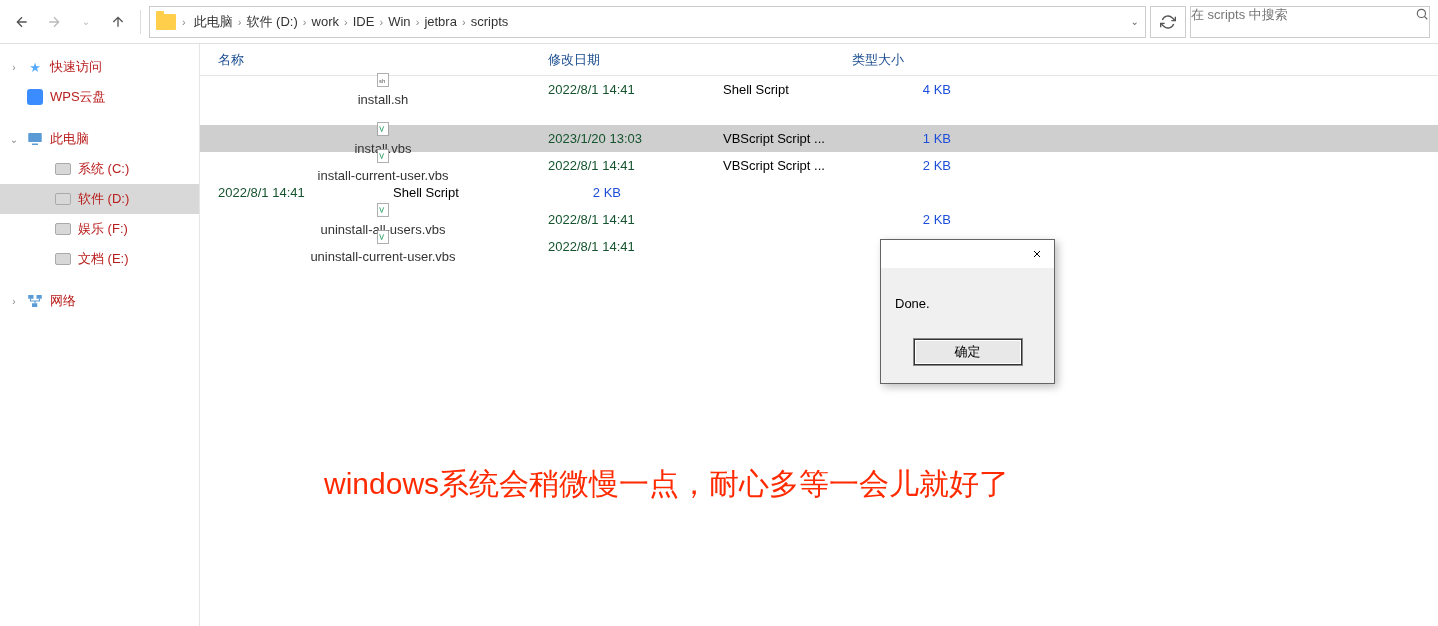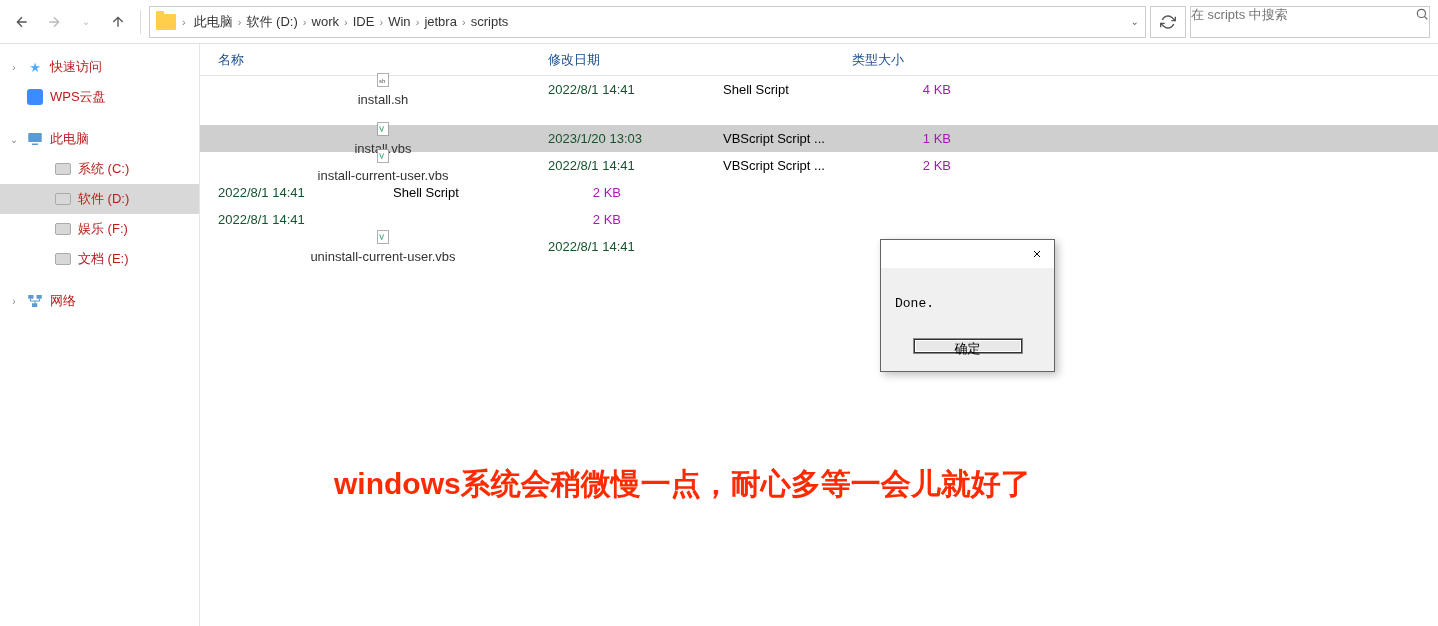--- a/index.html
+++ b/index.html
@@ -35,31 +35,31 @@
 .col-name { width: 330px; }
 .col-date { width: 175px; }
 .col-type { width: 155px; text-align: right; }
 .col-size { width: 85px; text-align: left; }
 
 .file-row { display: flex; height: 27px; align-items: center; padding-left: 18px; cursor: pointer; }
 .file-row.selected { background: #cfcfcf; margin-top: 22px; }
 .cell-name { width: 330px; display: flex; align-items: center; gap: 4px; flex-direction: column; }
 .cell-date { width: 175px; color: #14532d; }
 .cell-type { width: 155px; color: #000000; }
-.cell-size { width: 85px; color: #a21caf; text-align: right; padding-right: 12px; }
+.cell-size { width: 85px; color: #1d4ed8; text-align: right; padding-right: 12px; }
 .file-ico { width: 16px; height: 16px; display: flex; align-items: center; justify-content: center; font-size: 11px; }
 
-.annotation { position: absolute; left: 134px; top: 420px; font-size: 30px; color: #ff2a00; font-weight: bold; }
+.annotation { position: absolute; left: 124px; top: 420px; font-size: 30px; color: #ff2a00; }
 
 .dialog { position: absolute; left: 680px; top: 195px; width: 175px; background: #f0f0f0; border: 1px solid #646464; box-shadow: 3px 3px 8px rgba(0,0,0,0.25); }
 .dialog-titlebar { height: 28px; display: flex; align-items: center; justify-content: flex-end; padding-right: 6px; background: #fff; }
 .close-x { width: 22px; height: 22px; display: flex; align-items: center; justify-content: center; cursor: pointer; font-size: 14px; }
-.dialog-body { padding: 28px 14px 16px 14px; font-size: 13px; color: #000; font-family: Liberation Mono, monospace; }
+.dialog-body { padding: 28px 14px 16px 14px; font-size: 13px; color: #000; }
 .dialog-footer { display: flex; justify-content: center; padding: 12px 0 18px 0; }
-.ok-btn { width: 108px; height: 14px; border: 1px solid #333; background: #e8e8e8; box-shadow: inset 0 0 0 1px #fff, 0 0 0 1px #888; cursor: pointer; font-size: 13px; }
+.ok-btn { width: 108px; height: 26px; border: 1px solid #333; background: #e8e8e8; box-shadow: inset 0 0 0 1px #fff, 0 0 0 1px #888; cursor: pointer; font-size: 13px; }
 
 .ico-star { color: #55aaff; }
 .ico-wps { width: 16px; height: 16px; background: #3b8cff; border-radius: 3px; }
 .ico-drive { width: 16px; height: 12px; background: #d8d8d8; border: 1px solid #aaa; border-radius: 2px; }
 </style>
 </head>
 <body>
 
 <div class="toolbar">
   <div class="nav-btn">
@@ -224,20 +224,29 @@
           <div class="cell-date">2022/8/1 14:41</div>
           <div class="cell-type">VBScript Script ...</div>
           <div class="cell-size">2 KB</div>
         </div>
         <div class="file-row">
           <div class="cell-date">2022/8/1 14:41</div>
           <div class="cell-type">Shell Script</div>
           <div class="cell-size">2 KB</div>
         </div>
         <div class="file-row">
+          <div class="cell-name">
+            <span class="file-ico">
+              <svg width="16" height="16" viewBox="0 0 24 24">
+                <rect x="4" y="2" width="16" height="20" fill="#fff" stroke="#888"></rect>
+                <path d="M7 8l3 8 3-8" stroke="#4a7" stroke-width="1.5" fill="none"></path>
+              </svg>
+            </span>
+            <span>uninstall-all-users.vbs</span>
+          </div>
           <div class="cell-date">2022/8/1 14:41</div>
           <div class="cell-type"></div>
           <div class="cell-size">2 KB</div>
         </div>
         <div class="file-row">
           <div class="cell-name">
             <span class="file-ico">
               <svg width="16" height="16" viewBox="0 0 24 24">
                 <rect x="4" y="2" width="16" height="20" fill="#fff" stroke="#888"></rect>
                 <path d="M7 8l3 8 3-8" stroke="#4a7" stroke-width="1.5" fill="none"></path>

